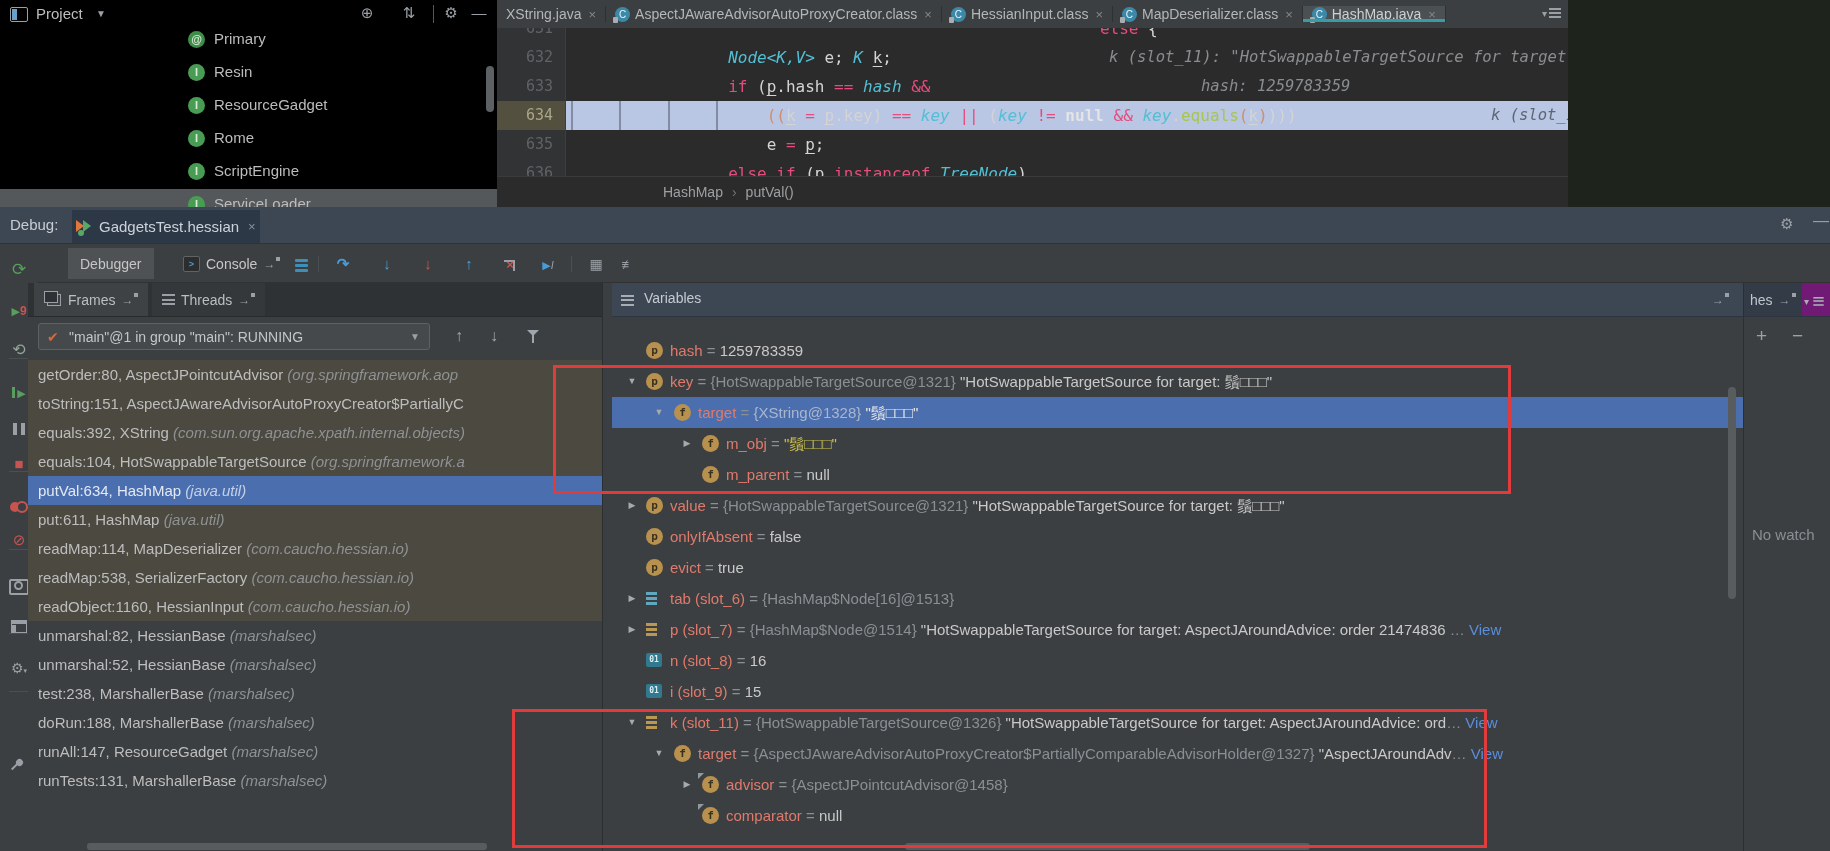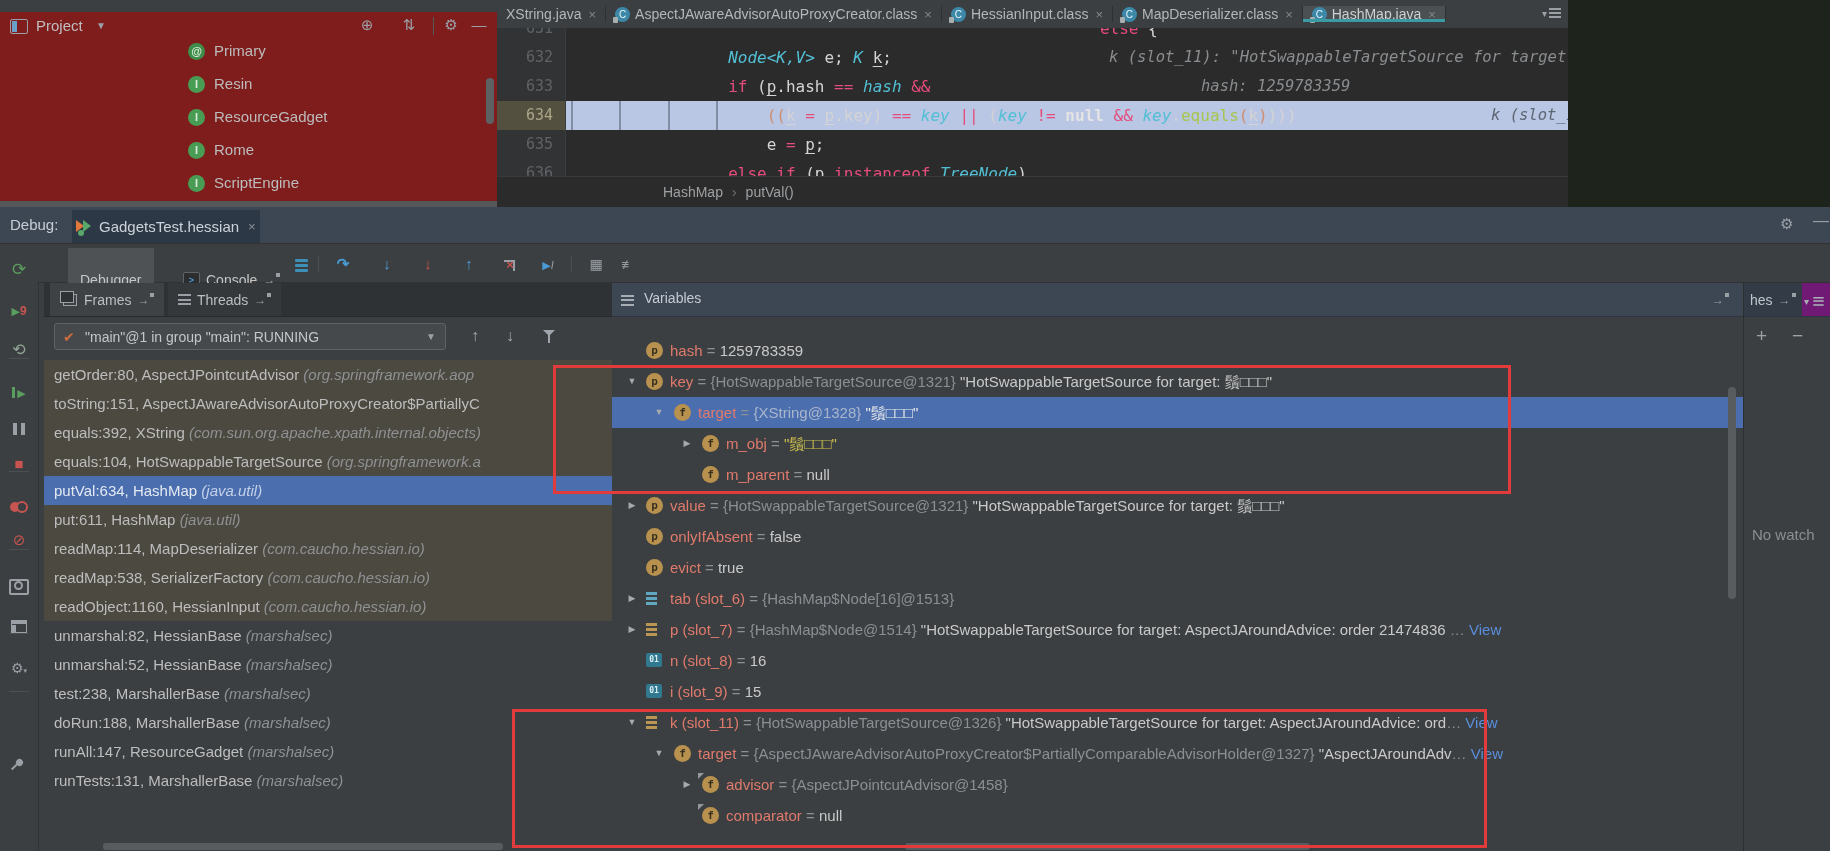--- a/index.html
+++ b/index.html
@@ -1,19 +1,19 @@
 <!DOCTYPE html>
 <html><head>
 <meta charset="utf-8">
 <style>
 html,body{margin:0;padding:0}
 body{width:1830px;height:851px;position:relative;overflow:hidden;background:#3c3f41;
 font-family:"Liberation Sans",sans-serif;color:#bbb}
 
-#project-panel{position:absolute;left:0;top:12px;width:497px;height:207px;background:#7f1d1d;border-right:4px solid #c2410c;overflow:hidden}
+#project-panel{position:absolute;left:0;top:0;width:497px;height:207px;background:#000000;border-right:4px solid #c2410c;overflow:hidden}
 .pp-ticon{position:absolute;left:10px;top:7px;width:16px;height:13px;border:1px solid #9aa0a6;border-radius:2px}
 .pp-ticon::before{content:'';position:absolute;left:1px;top:1px;bottom:1px;width:5px;background:#6aa1c8}
 .pp-title{position:absolute;left:36px;top:5px;font-size:15px;color:#bdbec0}
 .pp-carat{position:absolute;left:96px;top:8px;color:#9aa0a6;font-size:10px}
 .pp-ic{position:absolute;top:4px;color:#9aa0a6;font-size:15px;width:22px;text-align:center}
 .pp-divider{position:absolute;left:433px;top:5px;width:1px;height:18px;background:#55585a}
 .ptree-row{position:absolute;left:0;width:100%;height:33px}
 .ptree-row.hover{background:#55585b}
 .pticon{position:absolute;left:188px;top:7px;width:17px;height:17px;border-radius:50%;background:#499c54;color:#d9ead9;font-size:11px;line-height:17px;text-align:center;font-weight:700}
 .pticon.anno{background:#3e8e49}
@@ -70,34 +70,34 @@
 .bpc2{width:8px;height:8px;background:#3c3f41;border:2px solid #c75450;margin-left:-4px;vertical-align:middle}
 .cam{display:inline-block;width:16px;height:12px;border:2px solid #9aa0a6;border-radius:2px;position:relative;vertical-align:middle}
 .cam::before{content:'';position:absolute;left:3px;top:0;width:5px;height:5px;border:2px solid #9aa0a6;border-radius:50%}
 .lay{display:inline-block;width:14px;height:11px;border:1px solid #9aa0a6;position:relative;vertical-align:middle}
 .lay::before{content:'';position:absolute;left:0;right:0;top:0;height:3px;background:#9aa0a6}
 .lay::after{content:'';position:absolute;left:0;top:4px;bottom:0;width:4px;background:#9aa0a6}
 .pinh{display:inline-block;width:7px;height:7px;border-radius:50%;background:#9aa0a6;position:relative;transform:rotate(45deg);vertical-align:middle}
 .pinh::after{content:'';position:absolute;left:2px;top:6px;width:2px;height:8px;background:#9aa0a6}
 
 #debug-toolbar{position:absolute;left:38px;top:243px;width:1792px;height:40px;background:#3c3f41;border-top:1px solid #323232;border-bottom:1px solid #323232;box-sizing:border-box}
-.dtab{position:absolute;top:4px;height:31px;display:flex;align-items:center;font-size:14px;color:#c6c6c6;padding:16px 12px}
+.dtab{position:absolute;top:4px;height:31px;display:flex;align-items:center;font-size:14px;color:#c6c6c6;padding:0 12px}
 #tab-debugger{left:30px;background:#4e5254}
 #tab-console{left:133px}
 .conic{width:15px;height:14px;background:#2b2d2e;border:1px solid #606465;border-radius:2px;margin-right:6px;color:#4a9bd5;font-size:9px;line-height:14px;text-align:center;font-weight:700;flex:none}
 .toarr{font-size:12px;color:#9aa0a6;margin-left:6px}
 .toarr-sq{display:inline-block;width:4px;height:4px;background:#9aa0a6;margin-left:1px;vertical-align:top}
 .sticon{position:absolute;top:8px;width:26px;height:24px;text-align:center;line-height:24px;font-size:15px}
 .st-div{position:absolute;top:12px;width:1px;height:16px;background:#4c4f51}
 .hb{display:inline-block;vertical-align:middle}
 .hb i{display:block;width:13px;height:3px;background:#3d8fb8;margin:2px 0;border-radius:1px}
 .frm{display:inline-block;width:9px;height:9px;border:2px solid #9aa0a6;border-left:none;border-bottom:none;vertical-align:middle}
 .dfx{color:#c75450;font-weight:700;margin-left:-9px;font-size:13px}
 
-#frames-panel{position:absolute;left:44px;top:283px;width:574px;height:568px;background:#3c3f41;border-right:1px solid #2c2f31;overflow:hidden}
+#frames-panel{position:absolute;left:28px;top:283px;width:574px;height:568px;background:#3c3f41;border-right:1px solid #2c2f31;overflow:hidden}
 .ft-tabs{position:absolute;left:0;top:0;right:0;height:33px;background:#2f3234;border-bottom:1px solid #282b2d}
 .fttab{position:absolute;top:0;height:33px;display:flex;align-items:center;padding:0 10px;font-size:14px;color:#bcbec0}
 #fttab-frames{left:6px;background:#3e4245}
 #fttab-threads{left:124px;background:#35383a}
 .wframes{width:12px;height:10px;border:1px solid #9aa0a6;position:relative;margin-right:7px;margin-left:3px}
 .wframes::before{content:'';position:absolute;left:-4px;top:-4px;width:12px;height:10px;border:1px solid #9aa0a6;background:#2f3234}
 .tbars{width:13px;margin-right:6px}
 .tbars i{display:block;height:2px;background:#9aa0a6;margin:2.5px 0}
 .thread-row{position:absolute;left:0;top:33px;right:0;height:42px}
 .thr-dd{position:absolute;left:10px;top:7px;width:392px;height:27px;background:#45494b;border:1px solid #5e6264;border-radius:3px;font-size:14px;color:#c4c6c8;line-height:26px;padding-left:30px;box-sizing:border-box;white-space:nowrap;overflow:hidden}

